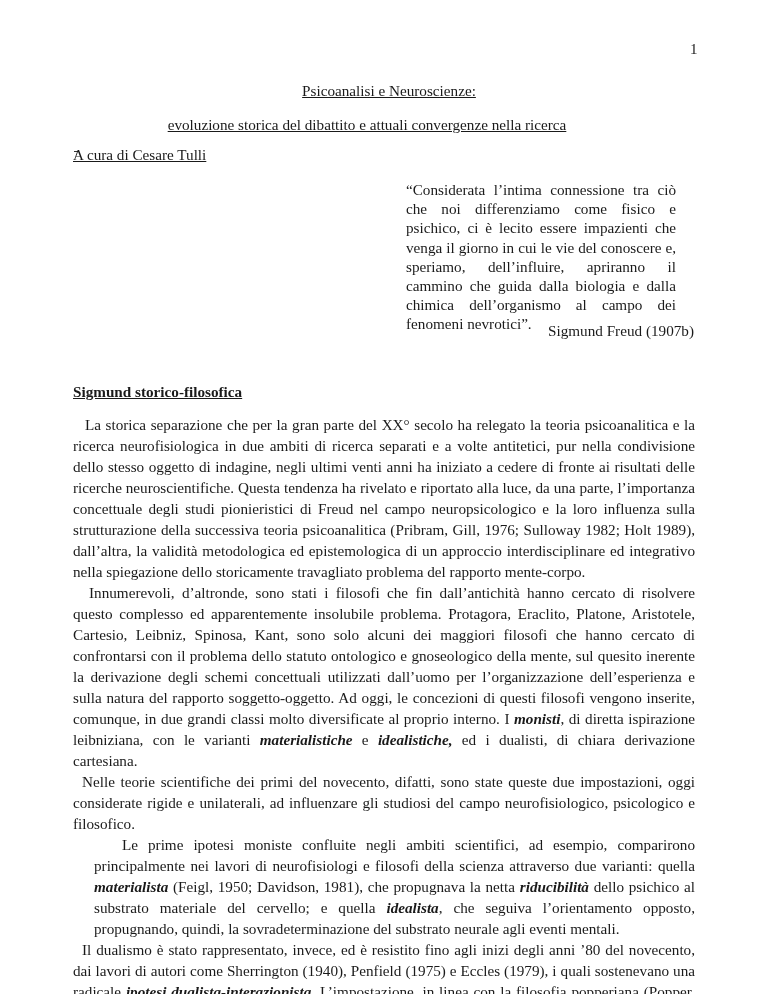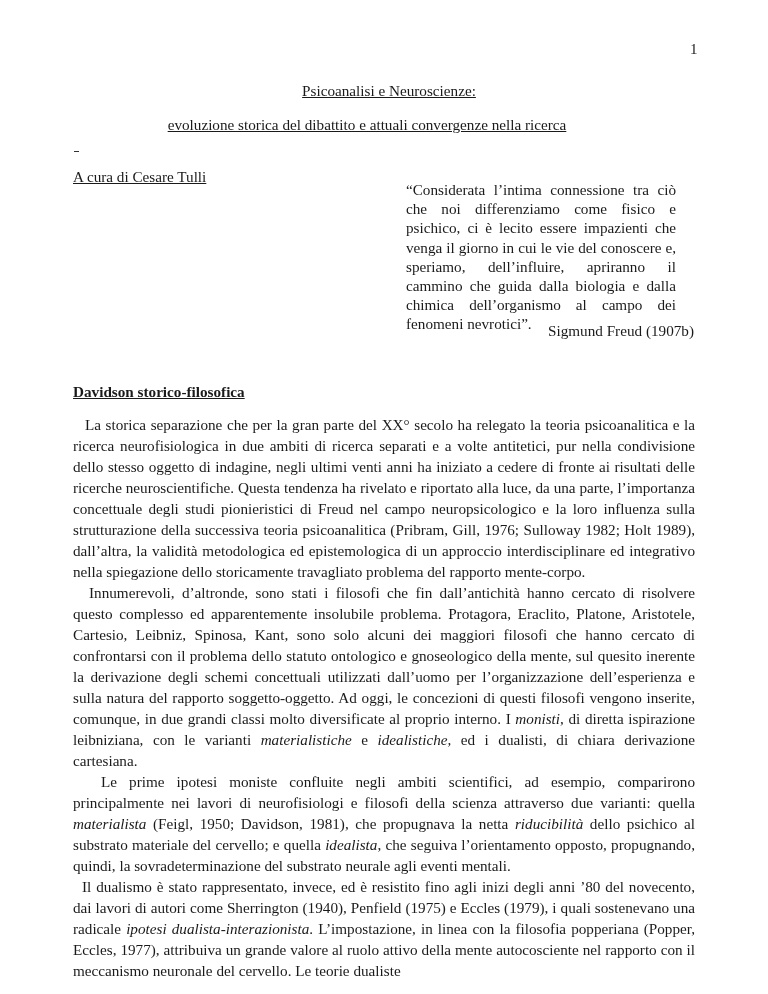--- a/index.html
+++ b/index.html
@@ -16,59 +16,60 @@
   .title {
     position: absolute; left: 0; width: 768px; text-align: center;
     text-decoration: underline; font-size: 15.2px;
   }
   .title.t1 { top: 82px; left: 5px; }
   .title.t2 { top: 116px; left: -17px; }
   .tiny-mark {
     position: absolute; top: 151px; left: 74px; width: 5px; height: 1px; background: #333;
   }
   .author {
-    position: absolute; top: 168px; left: 73px; text-decoration: underline; text-align: center;
+    position: absolute; top: 146px; left: 73px; text-decoration: underline; text-align: center;
   }
   .quote {
     position: absolute; top: 180px; left: 406px; width: 270px;
     text-align: justify; line-height: 19.2px;
   }
   .quote-attr {
     position: absolute; top: 322px; left: 548px; white-space: nowrap;
   }
   .section-heading {
     position: absolute; top: 383px; left: 73px; font-weight: bold; text-decoration: underline;
   }
   .body-text {
     position: absolute; top: 414px; left: 73px; width: 622px;
     text-align: justify; line-height: 21px;
   }
   .body-text p { margin: 0; }
   .body-text p.i1 { text-indent: 12px; }
   .body-text p.i2 { text-indent: 9px; }
-  .body-text p.i3 { text-indent: 28px; }
+  .body-text p.i3 { text-indent: 28px; margin-left: 21px; }
   .body-text p.i4 { text-indent: 16px; }
-  em { font-style: italic; }
+  em { font-style: italic; font-weight: bold; }
 </style>
 </head>
 <body>
 
 <div>
   <div class="page-number">1</div>
 
   <div class="title t1">Psicoanalisi e Neuroscienze:</div>
   <div class="title t2">evoluzione storica del dibattito e attuali convergenze nella ricerca</div>
 
   <div class="tiny-mark"></div>
   <div class="author">A cura di Cesare Tulli</div>
 
   <div class="quote">“Considerata l’intima connessione tra ciò che noi differenziamo come fisico e psichico, ci è lecito essere impazienti che venga il giorno in cui le vie del conoscere e, speriamo, dell’influire, apriranno il cammino che guida dalla biologia e dalla chimica dell’organismo al campo dei fenomeni nevrotici”.</div>
   <div class="quote-attr">Sigmund Freud (1907b)</div>
 
-  <div class="section-heading">Davidson storico-filosofica</div>
+  <div class="section-heading">Sigmund storico-filosofica</div>
 
   <div class="body-text">
     <p class="i1">La storica separazione che per la gran parte del XX° secolo ha relegato la teoria psicoanalitica e la ricerca neurofisiologica in due ambiti di ricerca separati e a volte antitetici, pur nella condivisione dello stesso oggetto di indagine, negli ultimi venti anni ha iniziato a cedere di fronte ai risultati delle ricerche neuroscientifiche. Questa tendenza ha rivelato e riportato alla luce, da una parte, l’importanza concettuale degli studi pionieristici di Freud nel campo neuropsicologico e la loro influenza sulla strutturazione della successiva teoria psicoanalitica (Pribram, Gill, 1976; Sulloway 1982; Holt 1989), dall’altra, la validità metodologica ed epistemologica di un approccio interdisciplinare ed integrativo nella spiegazione dello storicamente travagliato problema del rapporto mente-corpo.</p>
     <p class="i4"><span>Innumerevoli, d’altronde, sono stati i filosofi che fin dall’antichità hanno cercato di risolvere questo complesso ed apparentemente insolubile problema. Protagora, Eraclito, Platone, Aristotele, Cartesio, Leibniz, Spinosa, Kant, sono solo alcuni dei maggiori filosofi che hanno cercato di confrontarsi con il problema dello statuto ontologico e gnoseologico della mente, sul quesito inerente la derivazione degli schemi concettuali utilizzati dall’uomo per l’organizzazione dell’esperienza e sulla natura del rapporto soggetto-oggetto. Ad oggi, le concezioni di questi filosofi vengono inserite, comunque, in due grandi classi molto diversificate al proprio interno. I </span><em>monisti</em><span>, di diretta ispirazione leibniziana, con le varianti </span><em>materialistiche</em><span> e </span><em>idealistiche,</em><span> ed i dualisti, di chiara derivazione cartesiana.</span></p>
+    <p class="i2">Nelle teorie scientifiche dei primi del novecento, difatti, sono state queste due impostazioni, oggi considerate rigide e unilaterali, ad influenzare gli studiosi del campo neurofisiologico, psicologico e filosofico.</p>
     <p class="i3"><span>Le prime ipotesi moniste confluite negli ambiti scientifici, ad esempio, comparirono principalmente nei lavori di neurofisiologi e filosofi della scienza attraverso due varianti: quella </span><em>materialista</em><span> (Feigl, 1950; Davidson, 1981), che propugnava la netta </span><em>riducibilità</em><span> dello psichico al substrato materiale del cervello; e quella </span><em>idealista</em><span>, che seguiva l’orientamento opposto, propugnando, quindi, la sovradeterminazione del substrato neurale agli eventi mentali.</span></p>
     <p class="i2"><span>Il dualismo è stato rappresentato, invece, ed è resistito  fino agli inizi degli anni ’80 del novecento, dai lavori di autori come Sherrington (1940), Penfield (1975) e Eccles (1979), i quali sostenevano una radicale </span><em>ipotesi dualista-interazionista</em><span>. L’impostazione, in linea con la filosofia popperiana (Popper, Eccles, 1977), attribuiva un grande valore al ruolo attivo della mente autocosciente nel rapporto con il meccanismo neuronale del cervello. Le teorie dualiste</span></p>
   </div>
 </div>
 
 </body></html>

